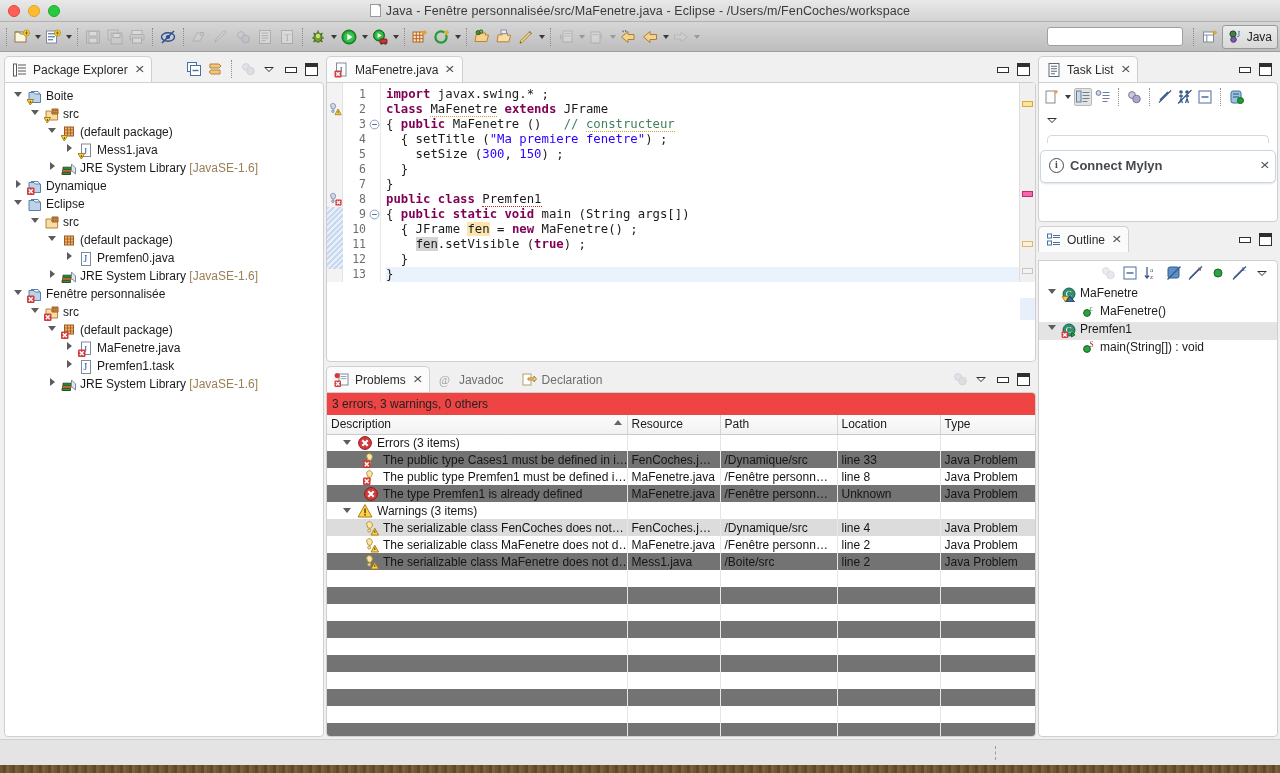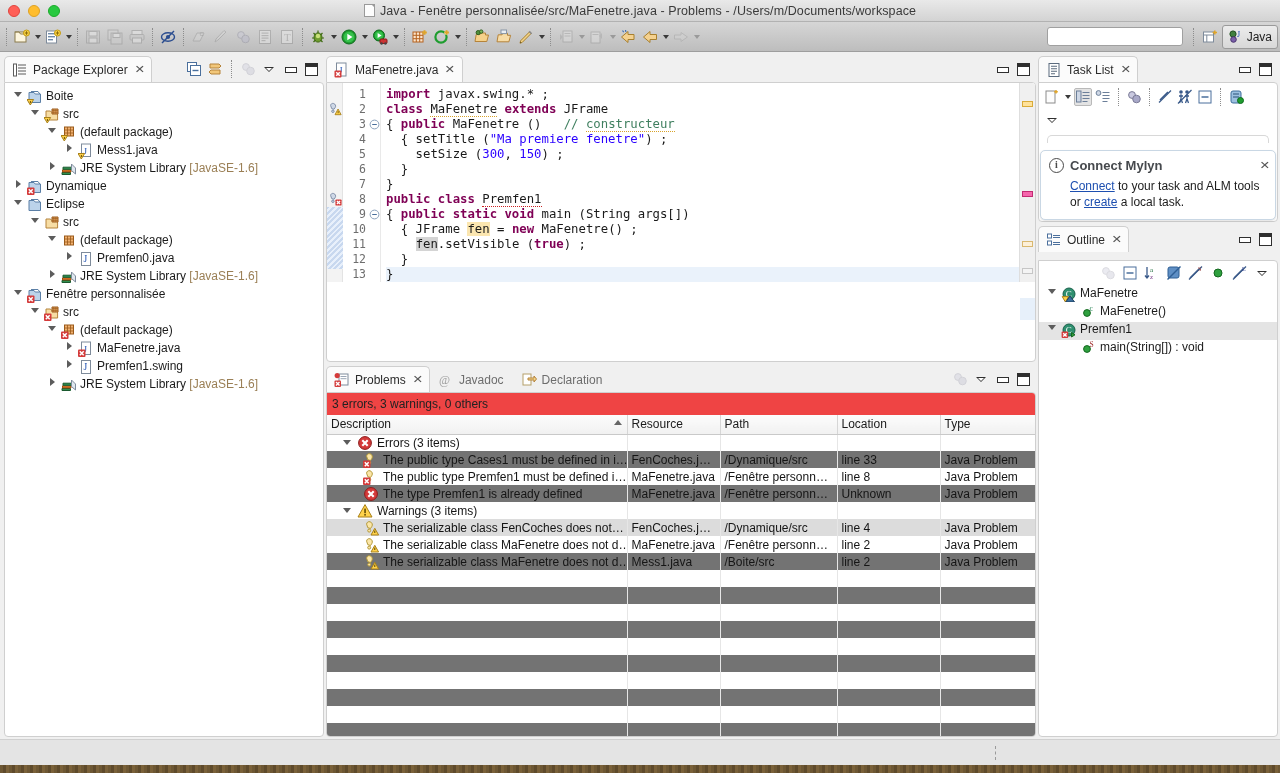--- a/index.html
+++ b/index.html
@@ -257,21 +257,21 @@
 
 <div class="app">
 
   <div class="titlebar">
     <div class="traffic">
       <div class="tl red"></div>
       <div class="tl yellow"></div>
       <div class="tl green"></div>
     </div>
     <div class="title-text">
-      <span class="title-doc-icon"></span><span>Java - Fenêtre personnalisée/src/MaFenetre.java - Problems - /Users/m/Documents/workspace</span>
+      <span class="title-doc-icon"></span><span>Java - Fenêtre personnalisée/src/MaFenetre.java - Eclipse - /Users/m/FenCoches/workspace</span>
     </div>
   </div>
 
   <div class="toolbar">
     <div class="tbsep"></div>
 
     <div class="tbbtn">
       <svg class="ico" viewBox="0 0 16 16">
           <rect x="1" y="3" width="11" height="10" fill="#fdf6df" stroke="#8a7b4d"></rect>
           <path d="M1 3 L5 3 L6.5 5 L12 5" fill="#f5e9c0" stroke="#8a7b4d"></path>
@@ -737,21 +737,21 @@
               </div>
               <div class="trow">
                 <span class="ind" style="width:56px"></span>
                 <span class="twist closed"></span>
                 <span style="display:flex">
                   <svg class="ico" width="16" height="16" viewBox="0 0 16 16">
                     <rect x="3.5" y="1.5" width="9" height="13" fill="#fff" stroke="#7e8b9b"></rect>
                     <text x="5.6" y="11.4" font-size="9.5" fill="#1d4fb0" font-family="serif">J</text>
                   </svg>
                 </span>
-                <span class="tlabel">Premfen1.swing</span>
+                <span class="tlabel">Premfen1.task</span>
               </div>
               <div class="trow">
                 <span class="ind" style="width:39px"></span>
                 <span class="twist closed"></span>
                 <span style="display:flex">
                   <svg class="ico" width="16" height="16" viewBox="0 0 16 16">
                     <path d="M1 11.5 L9.5 11.5 L9.5 13.5 L1 13.5 Z" fill="#2f8f4f" stroke="#1a5a2f"></path>
                     <path d="M1.5 8.8 L10 8.8 L10 10.9 L1.5 10.9 Z" fill="#e07a2a" stroke="#9a4a0a"></path>
                     <path d="M2 6.2 L10.5 6.2 L10.5 8.3 L2 8.3 Z" fill="#2f8f4f" stroke="#1a5a2f"></path>
                     <path d="M10.5 3 L14.5 7 L14.5 13 L10.5 9.5 Z" fill="#dfe7ef" stroke="#7e8b9b"></path>
@@ -1279,23 +1279,20 @@
           <div style="height:6px;"></div>
           <div style="margin:0 8px;height:8px;background:#fff;border:1px solid #d8d8d8;border-bottom:none;border-radius:5px 5px 0 0;"></div>
         </div>
 
         <div class="mylyn" style="position:absolute;left:0;right:0;top:88px;z-index:5;">
           <div class="mylyn-title">
             <span class="info-i">i</span>
             <span>Connect Mylyn</span>
           </div>
           <span class="mylyn-close">✕</span>
-          <div class="mylyn-body">
-            <a class="lnk" href="#">Connect</a><span> to your task and ALM tools or </span><a class="lnk" href="#">create</a><span> a local task.</span>
-          </div>
         </div>
       </div>
 
       <div class="view" style="flex:1 1 auto;gap:8px;">
         <div class="view-tabs">
           <div class="vtab">
             <svg class="ico" viewBox="0 0 16 16">
                 <rect x="1.5" y="2" width="4" height="4" fill="#fff" stroke="#4a6f9c"></rect>
                 <rect x="1.5" y="9" width="4" height="4" fill="#fff" stroke="#4a6f9c"></rect>
                 <path d="M7 3.5h7M7 5.5h7M7 10.5h7M7 12.5h7" stroke="#4a6f9c" stroke-width="1.1"></path>

